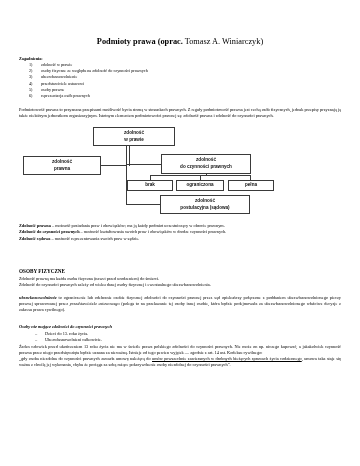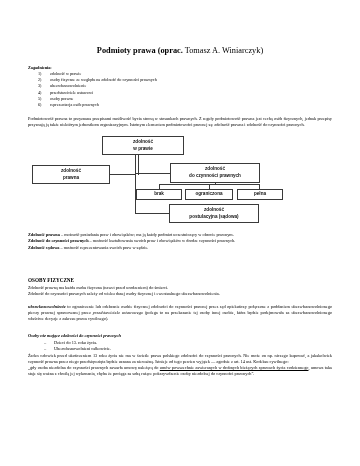--- a/index.html
+++ b/index.html
@@ -12,21 +12,21 @@
     height: 466px;
     overflow: hidden;
     font-family: "Liberation Serif", "DejaVu Serif", serif;
     color: #000000;
   }
   .page {
     position: relative;
     width: 360px;
     height: 466px;
     background: #ffffff;
-    padding: 12px;
+    padding: 3px;
     box-sizing: border-box;
   }
   .inner {
     padding: 34px 16px 0 16px;
   }
 
   
   .doc-title {
     text-align: center;
     font-size: 8.3px;

